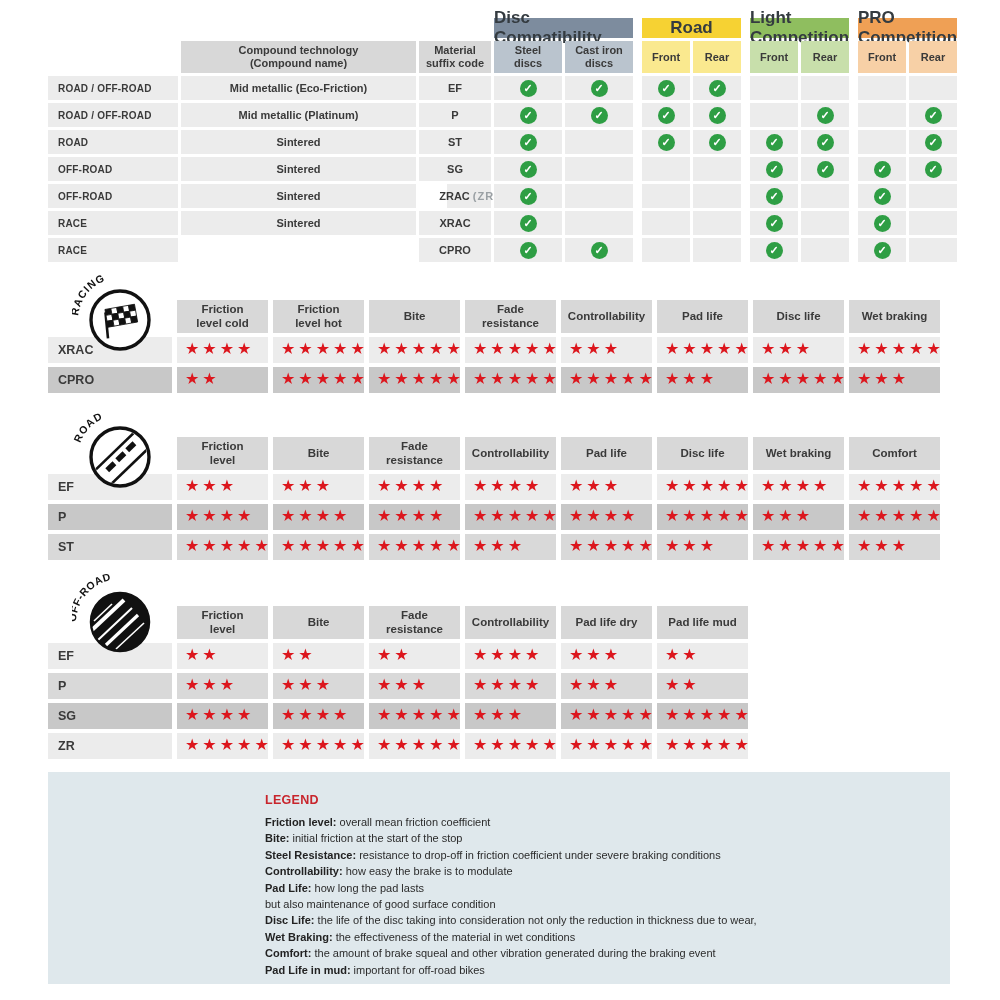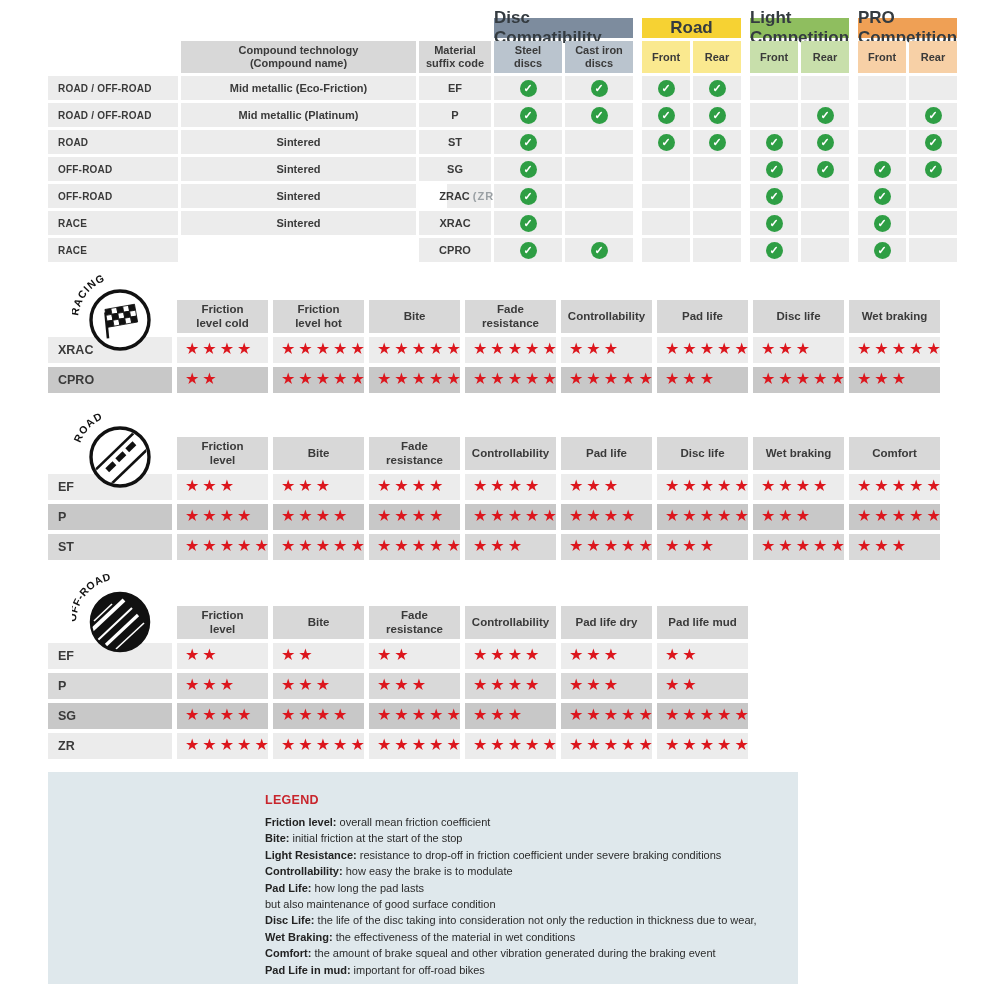--- a/index.html
+++ b/index.html
@@ -30,21 +30,21 @@
   .rg8{grid-template-columns:124px repeat(8,91px)}
   .rg6{grid-template-columns:124px repeat(6,91px)}
   .rgrid .hdr{font-size:11.5px}
   .rlabel{justify-content:flex-start;padding-left:10px;font-weight:bold;font-size:12.5px}
   .star-cell{justify-content:flex-start;padding-left:8px}
   .stars{color:#dc161d;font-size:16px;letter-spacing:3px;line-height:1;transform:translateY(-1px)}
   .icon{position:absolute;left:24px;top:-30px;width:86px;height:86px}
   #offroad-section .icon{top:-34px}
 
   
-  #legend{background:#dfe8ec;width:750px;height:212px;padding:19px 20px 0 217px;font-size:11px;color:#2b2b2b;}
+  #legend{background:#dfe8ec;width:902px;height:212px;padding:19px 20px 0 217px;font-size:11px;color:#2b2b2b;}
   .ltitle{color:#c8252c;font-weight:bold;font-size:12.5px;line-height:18px;margin-bottom:5px;letter-spacing:.3px}
   .lline{line-height:16.4px}
   .lline b{font-weight:bold;color:#222}
 </style>
 </head>
 <body>
 
 <section class="section" id="compat-section" style="left:48px;top:18px;">
   <div id="compat-grid">
       <div class="group-hdr" style="background: rgb(125, 140, 158); grid-area: 1 / 4 / auto / span 2;">Disc Compatibility</div>
@@ -531,21 +531,21 @@
         <span class="stars">★★★★★</span>
       </div>
     </div>
 </section>
 
 <section class="section" id="legend" style="left:48px;top:772px;">
   <div class="ltitle">LEGEND</div>
   <div>
       <div class="lline"><b>Friction level:</b> overall mean friction coefficient</div>
       <div class="lline"><b>Bite:</b> initial friction at the start of the stop</div>
-      <div class="lline"><b>Light Resistance:</b> resistance to drop-off in friction coefficient under severe braking conditions</div>
+      <div class="lline"><b>Steel Resistance:</b> resistance to drop-off in friction coefficient under severe braking conditions</div>
       <div class="lline"><b>Controllability:</b> how easy the brake is to modulate</div>
       <div class="lline"><b>Pad Life:</b> how long the pad lasts</div>
       <div class="lline">but also maintenance of good surface condition</div>
       <div class="lline"><b>Disc Life:</b> the life of the disc taking into consideration not only the reduction in thickness due to wear,</div>
       <div class="lline"><b>Wet Braking:</b> the effectiveness of the material in wet conditions</div>
       <div class="lline"><b>Comfort:</b> the amount of brake squeal and other vibration generated during the braking event</div>
       <div class="lline"><b>Pad Life in mud:</b> important for off-road bikes</div>
     </div>
 </section>
 

